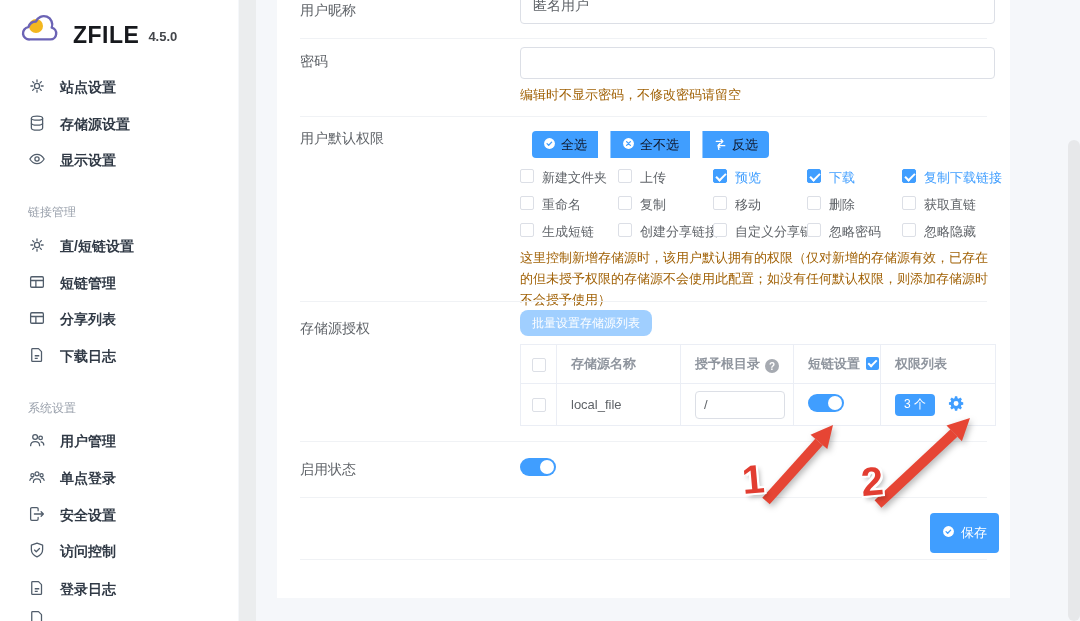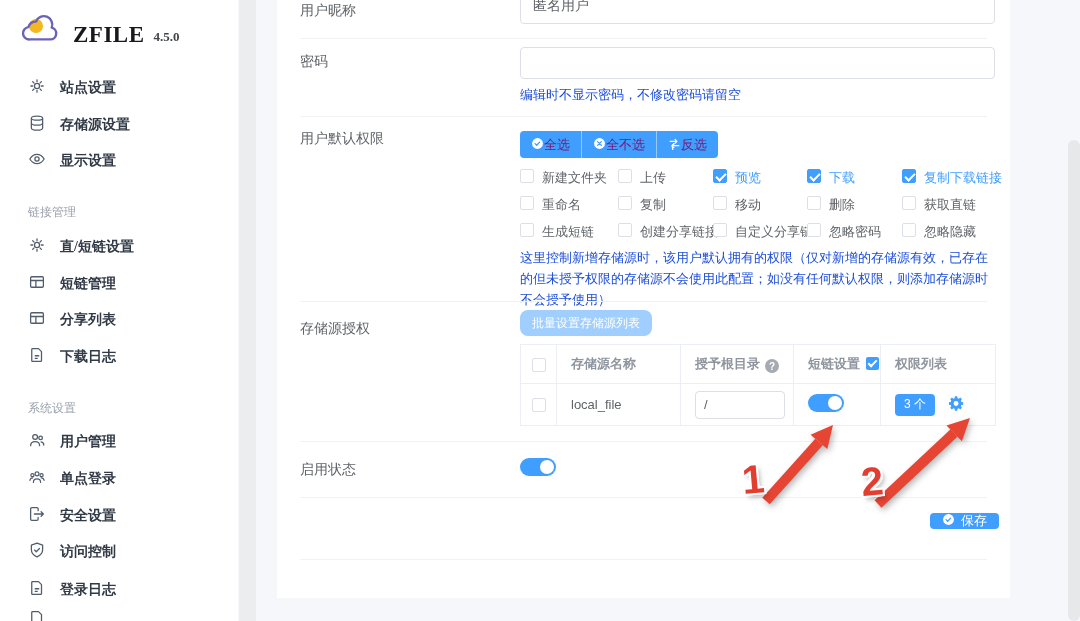--- a/index.html
+++ b/index.html
@@ -1,41 +1,41 @@
 <!DOCTYPE html>
 <html><head>
 <meta charset="utf-8">
 <style>
   html,body{margin:0;padding:0;}
   .page{position:relative;width:1080px;height:621px;background:#f5f7fa;overflow:hidden;
         font-family:"Liberation Sans","DejaVu Sans",sans-serif;}
 
   
-  .sidebar{position:absolute;left:0;top:0;width:238px;height:621px;background:#fff;font-family:Liberation Serif, serif;}
+  .sidebar{position:absolute;left:0;top:0;width:238px;height:621px;background:#fff;}
   .side-scroll{position:absolute;left:239px;top:0;width:17px;height:621px;background:#ebedee;}
   .logo{position:absolute;left:20px;top:12px;display:flex;align-items:flex-end;gap:9px;}
   .logo-name{font-size:23px;font-weight:800;color:#17191d;letter-spacing:.5px;line-height:30px;}
   .logo-ver{font-size:13px;font-weight:700;color:#43464b;line-height:26px;}
   .side-item{position:absolute;left:28px;display:flex;align-items:center;gap:14px;height:20px;cursor:pointer;}
   .side-item svg{stroke:#515d6b;flex:none;}
   .side-item .lbl{font-size:14px;font-weight:700;color:#313a46;white-space:nowrap;}
   .side-head{position:absolute;left:28px;font-size:12px;color:#9aa1ac;}
 
   
   .card{position:absolute;left:277px;top:0;width:733px;height:598px;background:#fff;overflow:hidden;}
   .vscroll{position:absolute;left:1068px;top:140px;width:12px;height:481px;background:#e7e8ea;border-radius:6px;}
   .row-label{position:absolute;left:23px;font-size:14px;color:#5f6368;white-space:nowrap;}
   .inp{position:absolute;left:243px;width:475px;height:32px;box-sizing:border-box;border:1px solid #dcdfe6;
        border-radius:4px;padding:0 12px;font-size:14px;color:#5f6368;background:#fff;outline:none;font-family:inherit;}
   .divider{position:absolute;left:23px;width:687px;height:1px;background:#f0f2f5;}
-  .help{position:absolute;left:243px;width:478px;font-size:13px;color:#1d4ed8;line-height:21px;}
+  .help{position:absolute;left:243px;width:478px;font-size:13px;color:#a16207;line-height:21px;}
 
   
   .btn-group{position:absolute;left:243px;top:131px;display:flex;height:27px;}
-  .bg-btn{display:flex;align-items:center;padding:0 11px;background:#409eff;color:#701a75;font-size:13px;cursor:pointer;}
+  .bg-btn{display:flex;align-items:center;gap:5px;padding:0 11px;background:#409eff;color:#0f172a;font-size:13px;cursor:pointer;margin-left:12px;}
   .bg-btn + .bg-btn{border-left:1px solid rgba(255,255,255,.45);}
   .bg-btn:first-child{border-radius:4px 0 0 4px;}
   .bg-btn:last-child{border-radius:0 4px 4px 0;}
 
   
   .opt{position:absolute;display:flex;align-items:flex-start;gap:8px;height:18px;cursor:pointer;}
   .cb{width:14px;height:14px;box-sizing:border-box;border:1px solid #dcdfe6;border-radius:2px;background:#fff;flex:none;position:relative;}
   .cb.on{background:#409eff;border-color:#409eff;}
   .cb.on::after{content:"";position:absolute;left:4px;top:1px;width:4px;height:8px;border:solid #fff;border-width:0 2px 2px 0;transform:rotate(45deg);}
   .olbl{font-size:13px;color:#5f6368;white-space:nowrap;}
@@ -56,21 +56,21 @@
   .toggle{width:36px;height:18px;border-radius:9px;background:#409eff;position:relative;cursor:pointer;display:inline-block;}
   .toggle::after{content:"";position:absolute;right:2px;top:2px;width:14px;height:14px;border-radius:50%;background:#fff;}
   .badge{display:inline-flex;align-items:center;height:22px;padding:0 9px;background:#409eff;color:#fff;font-size:12px;border-radius:4px;cursor:pointer;white-space:nowrap;}
   .permcell{display:flex;align-items:center;gap:13px;}
   .q-icon{display:inline-flex;width:14px;height:14px;border-radius:50%;background:#a6aab1;color:#fff;font-size:10px;font-weight:700;
           align-items:center;justify-content:center;margin-left:5px;vertical-align:-2px;}
   .hcb{display:inline-block;width:13px;height:13px;background:#409eff;border-radius:2px;position:relative;margin-left:6px;vertical-align:-2px;}
   .hcb::after{content:"";position:absolute;left:4px;top:1px;width:3px;height:7px;border:solid #fff;border-width:0 2px 2px 0;transform:rotate(45deg);}
 
   .enable-toggle{position:absolute;left:243px;top:458px;}
-  .save-btn{position:absolute;left:653px;top:513px;height:16px;display:flex;align-items:center;gap:6px;padding:0 12px;
+  .save-btn{position:absolute;left:653px;top:513px;height:40px;display:flex;align-items:center;gap:6px;padding:0 12px;
             background:#409eff;color:#fff;font-size:13px;border-radius:4px;cursor:pointer;white-space:nowrap;}
 
   
   .arrows{position:absolute;left:0;top:0;pointer-events:none;filter:drop-shadow(2px 3px 3px rgba(0,0,0,.28));z-index:50;}
   .num{position:absolute;font-size:40px;font-weight:800;color:#e23d31;line-height:1;z-index:51;transform:rotate(-5deg);
        text-shadow:-2px -2px 0 #fff,2px -2px 0 #fff,-2px 2px 0 #fff,2px 2px 0 #fff,3px 4px 5px rgba(0,0,0,.3);}
 </style>
 </head>
 <body>
 

